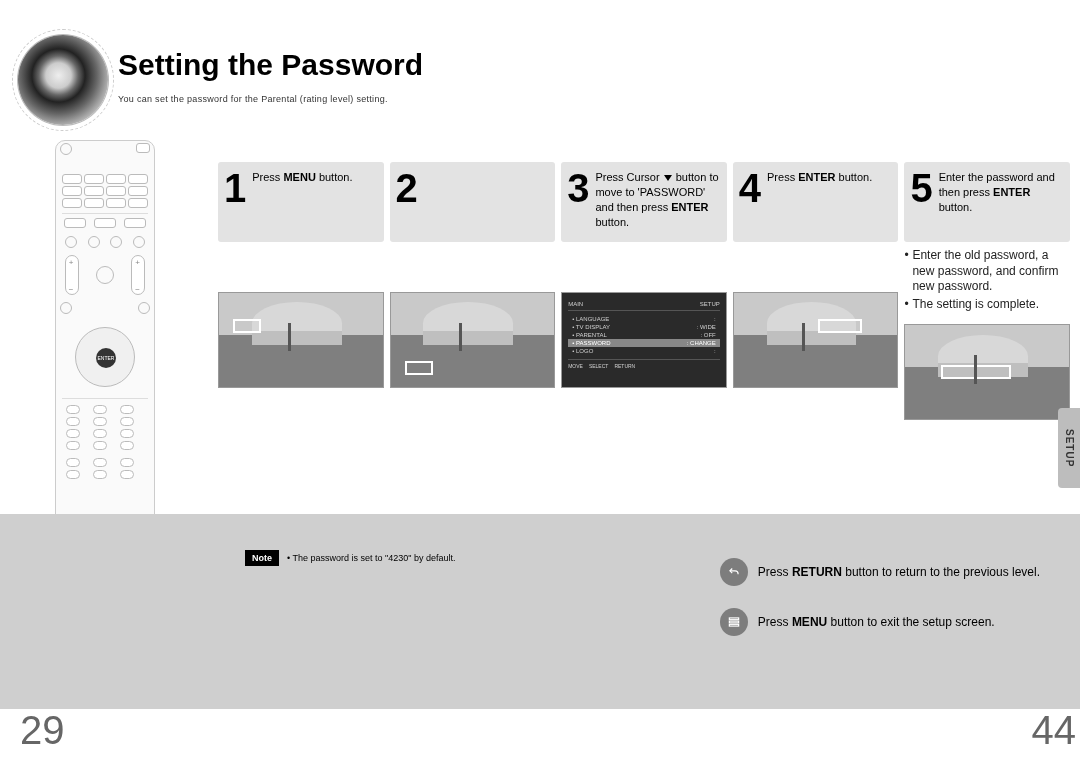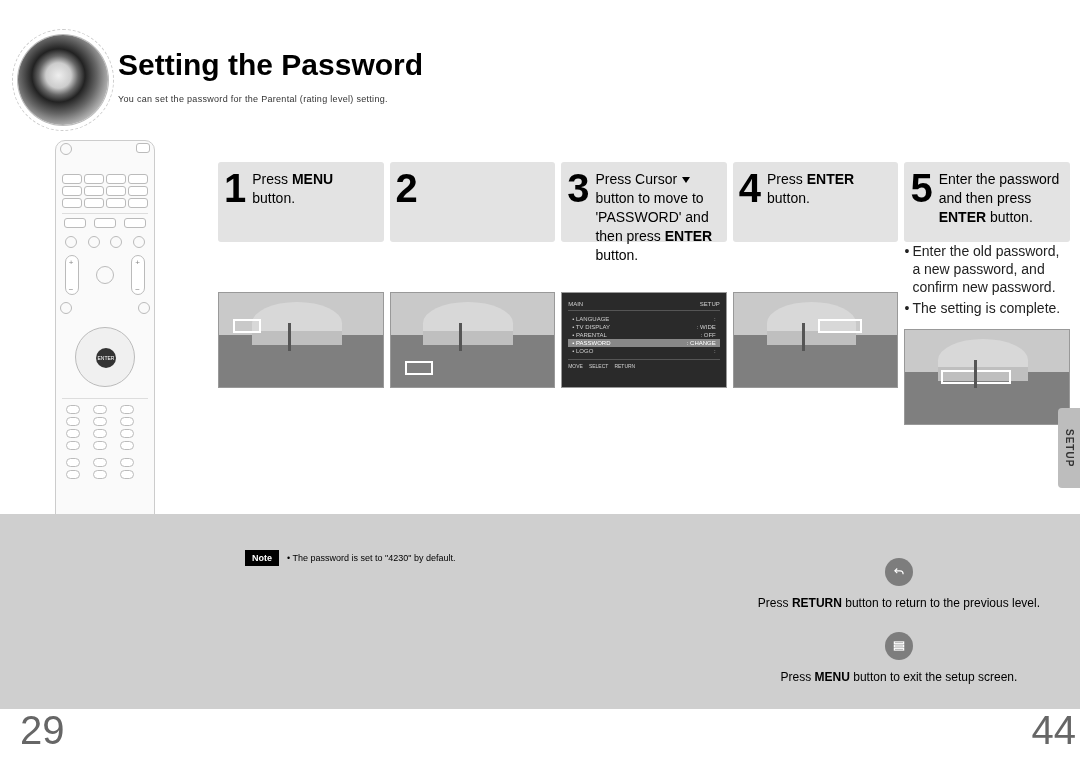--- a/index.html
+++ b/index.html
@@ -98,21 +98,21 @@
     padding: 8px 8px 8px 6px;
     height: 80px;
   }
   .step-num {
     font-size: 40px;
     font-weight: bold;
     line-height: 0.9;
     margin-right: 6px;
   }
   .step-text {
-    font-size: 14px;
+    font-size: 11px;
     line-height: 1.35;
   }
   .step-text b { font-weight: bold; }
   .cursor-down{
     display:inline-block;width:0;height:0;border-left:4px solid transparent;border-right:4px solid transparent;border-top:6px solid #000;vertical-align:middle;margin:0 1px;
   }
 
   .thumb {
     margin-top: 50px;
     height: 96px;
@@ -140,22 +140,23 @@
     padding:8px 6px;
     font-size:6px;
     color:#cfcfcf;
   }
   .thumb.menu .mrow{display:flex;justify-content:space-between;padding:1px 4px;}
   .thumb.menu .mrow.hl{background:#888;color:#fff;}
   .thumb.menu .mtop{border-bottom:1px solid #555;margin-bottom:4px;padding-bottom:3px;font-size:6px;display:flex;justify-content:space-between;}
   .thumb.menu .mbot{border-top:1px solid #555;margin-top:4px;padding-top:3px;font-size:5px;display:flex;gap:6px;}
 
   .step5-notes{
-    font-size:14px;
+    font-size:12px;
     color:#222;
+    margin-top:6px;
     padding-left:0;
   }
   .step5-notes li{list-style:none;position:relative;padding-left:8px;line-height:1.3;margin-bottom:2px;}
   .step5-notes li::before{content:"•";position:absolute;left:0;}
 
   .lower-band{
     position:absolute;
     top:514px;
     left:0;
     right:0;
@@ -173,21 +174,21 @@
   }
   .note-badge{
     background:#000;color:#fff;padding:3px 7px;font-size:9px;font-weight:bold;
   }
   .info-buttons{
     position:absolute;
     right:40px;
     top:558px;
     font-size:12px;
   }
-  .info-buttons .row{display:flex;align-items:center;gap:10px;margin-bottom:22px;flex-direction:column;}
+  .info-buttons .row{display:flex;align-items:center;gap:10px;margin-bottom:22px;}
   .cbtn{
     width:28px;height:28px;border-radius:50%;background:#7d7d7d;display:inline-flex;align-items:center;justify-content:center;color:#fff;font-size:9px;
   }
   .cbtn svg{width:14px;height:14px;}
   .side-tab{
     position:absolute;
     right:0;
     top:408px;
     width:22px;
     height:80px;

